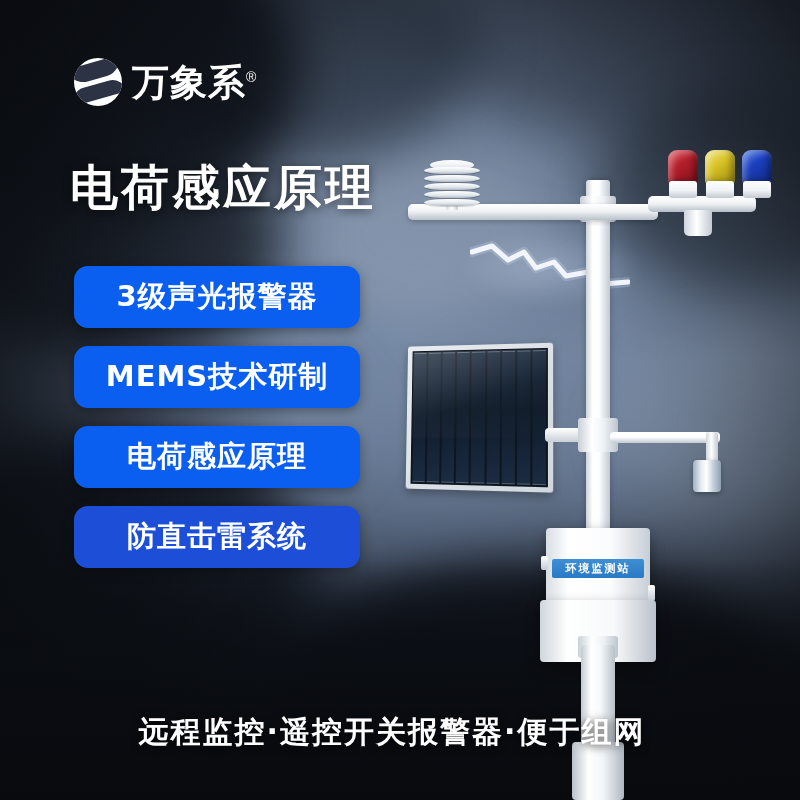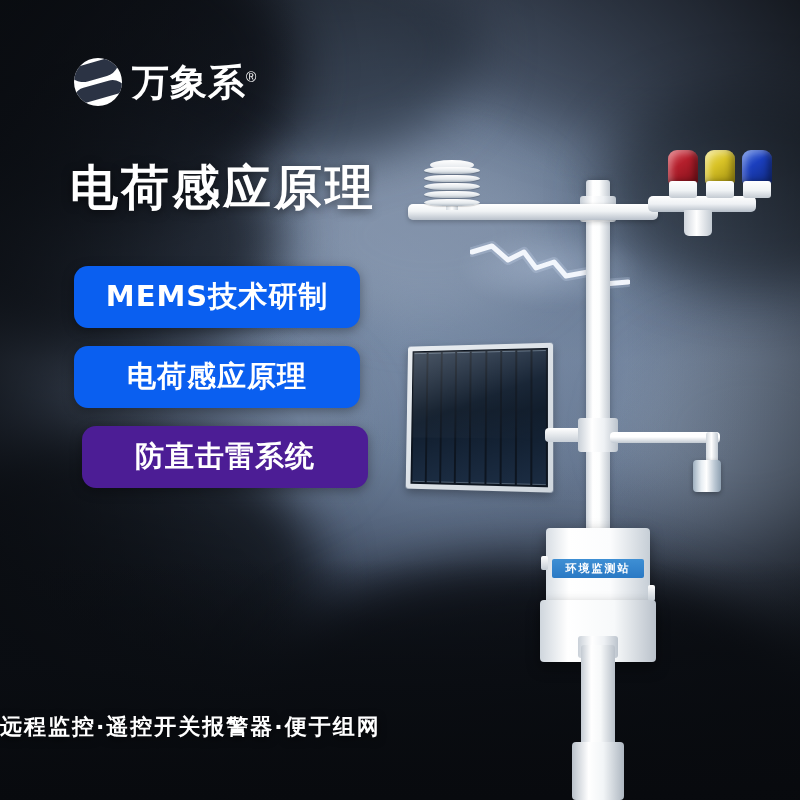--- a/index.html
+++ b/index.html
@@ -59,22 +59,22 @@
 
   
   .pills{position:absolute;left:74px;top:266px;display:flex;flex-direction:column;gap:18px;}
   .pill{width:286px;height:62px;border-radius:14px;
     display:flex;align-items:center;justify-content:center;
     color:#ffffff;font-size:29px;font-weight:bold;letter-spacing:1px;
     box-shadow:0 3px 12px rgba(0,0,0,0.35);
     font-family:"DejaVu Sans","Liberation Sans",sans-serif;}
 
   
-  .tagline{position:absolute;left:0;right:16px;top:712px;text-align:left;
-    color:#ffffff;font-size:22px;font-weight:bold;letter-spacing:2px;
+  .tagline{position:absolute;left:0;right:16px;top:712px;text-align:center;
+    color:#ffffff;font-size:30px;font-weight:bold;letter-spacing:2px;
     text-shadow:0 2px 8px rgba(0,0,0,0.7);
     font-family:"DejaVu Sans","Liberation Sans",sans-serif;}
 
   
   .station{position:absolute;left:0;top:0;width:800px;height:620px;pointer-events:none;}
   .mast{position:absolute;left:586px;top:180px;width:24px;height:470px;
     background:linear-gradient(90deg,#cdd3da 0%,#ffffff 28%,#fdfefe 55%,#c3cad2 100%);
     border-radius:3px;box-shadow:0 0 6px rgba(0,0,0,0.25);}
   .mast-lower{position:absolute;left:581px;top:645px;width:34px;height:105px;
     background:linear-gradient(90deg,#c3cad2 0%,#ffffff 30%,#f6f8f9 58%,#b8c0c9 100%);
@@ -263,20 +263,21 @@
     <div class="logo-mark">
       <div class="sw1"></div>
         <div class="sw2"></div>
     </div>
     <div class="logo-text"><span>万象系</span><span class="logo-reg">®</span></div>
   </div>
 
   <div class="headline">电荷感应原理</div>
 
   <div class="pills">
+    <div class="pill" style="background: rgb(10, 95, 240);">3级声光报警器</div>
     <div class="pill" style="background: rgb(10, 95, 240);">MEMS技术研制</div>
     <div class="pill" style="background: rgb(10, 95, 240);">电荷感应原理</div>
-    <div class="pill" style="background: #4c1d95; margin-left: 8px;">防直击雷系统</div>
+    <div class="pill" style="background: #1d4ed8;">防直击雷系统</div>
   </div>
 
   <div class="tagline">远程监控·遥控开关报警器·便于组网</div>
 
 </div>
 
 </body></html>

